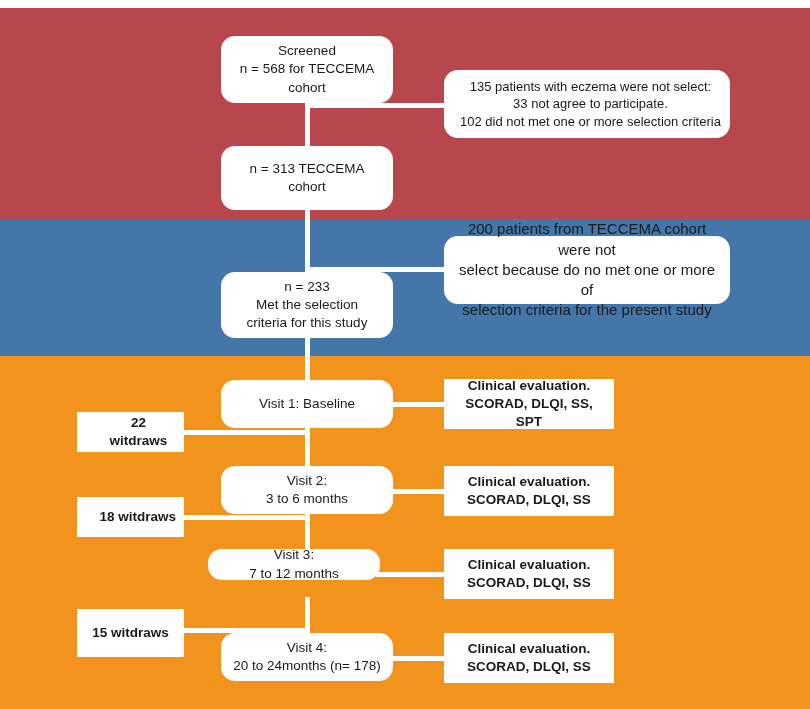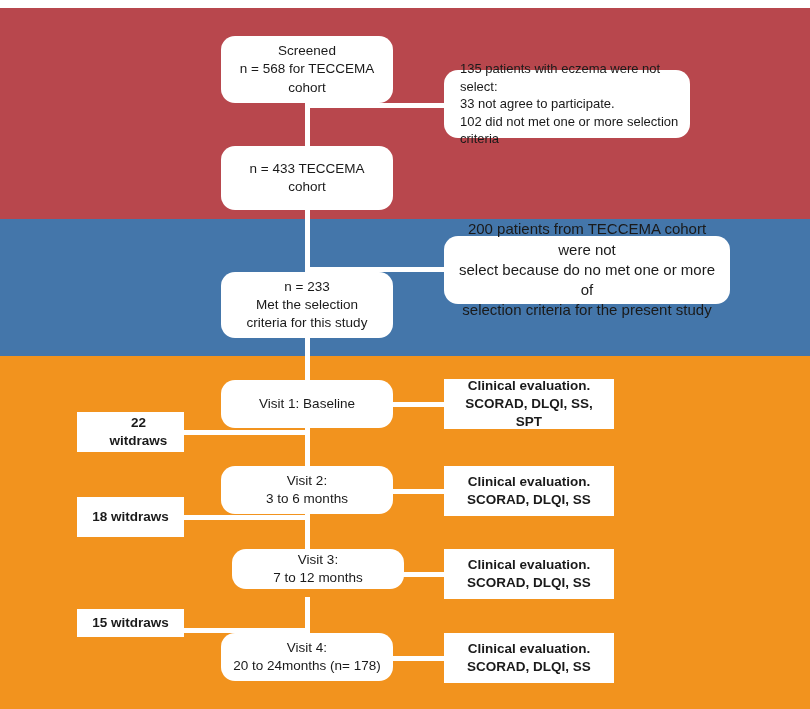--- a/index.html
+++ b/index.html
@@ -83,28 +83,28 @@
   <div class="conn" style="left:182px; top:422px; width:126px; height:5px;"></div>
   <div class="conn" style="left:182px; top:507px; width:126px; height:5px;"></div>
   <div class="conn" style="left:182px; top:620px; width:126px; height:5px;"></div>
 
   <div class="node rounded" style="left:221px; top:28px; width:172px; height:67px;">
     <span class="node-text">Screened
 n = 568 for TECCEMA
 cohort</span>
   </div>
 
-  <div class="node rounded left" style="left:444px; top:62px; width:246px; height:68px; padding-left:16px; font-size:13px;">
+  <div class="node rounded left" style="left:444px; top:62px; width:286px; height:68px; padding-left:16px; font-size:13px;text-align:center;">
     <span class="node-text">135 patients with eczema were not select:
 33 not agree to participate.
 102 did not met one or more selection criteria</span>
   </div>
 
   <div class="node rounded" style="left:221px; top:138px; width:172px; height:64px;">
-    <span class="node-text">n = 433 TECCEMA
+    <span class="node-text">n = 313 TECCEMA
 cohort</span>
   </div>
 
   <div class="node rounded" style="left:444px; top:228px; width:286px; height:68px; font-size:15px;">
     <span class="node-text">200 patients from TECCEMA cohort were not
 select because do no met one or more of
 selection criteria for the present study</span>
   </div>
 
   <div class="node rounded" style="left:221px; top:264px; width:172px; height:66px;">
@@ -125,33 +125,33 @@
   </div>
 
   <div class="node rounded" style="left:221px; top:458px; width:172px; height:48px;">
     <span class="node-text">Visit 2:
 3 to 6 months</span>
   </div>
   <div class="node square" style="left:444px; top:458px; width:170px; height:50px;">
     <span class="node-text">Clinical evaluation.
 SCORAD, DLQI, SS</span>
   </div>
-  <div class="node square" style="left:77px; top:489px; width:107px; height:40px;">
+  <div class="node square" style="left:77px; top:489px; width:107px; height:40px;justify-content:flex-end;">
     <span class="node-text">18 witdraws</span>
   </div>
 
-  <div class="node rounded" style="left:232px; top:541px; width:172px; height:40px;">
+  <div class="node rounded" style="left:208px; top:541px; width:172px; height:31px;">
     <span class="node-text">Visit 3:
 7 to 12 months</span>
   </div>
   <div class="node square" style="left:444px; top:541px; width:170px; height:50px;">
     <span class="node-text">Clinical evaluation.
 SCORAD, DLQI, SS</span>
   </div>
-  <div class="node square" style="left:77px; top:601px; width:107px; height:28px;">
+  <div class="node square" style="left:77px; top:601px; width:107px; height:48px;">
     <span class="node-text">15 witdraws</span>
   </div>
 
   <div class="node rounded" style="left:221px; top:625px; width:172px; height:48px;">
     <span class="node-text">Visit 4:
 20 to 24months (n= 178)</span>
   </div>
   <div class="node square" style="left:444px; top:625px; width:170px; height:50px;">
     <span class="node-text">Clinical evaluation.
 SCORAD, DLQI, SS</span>

